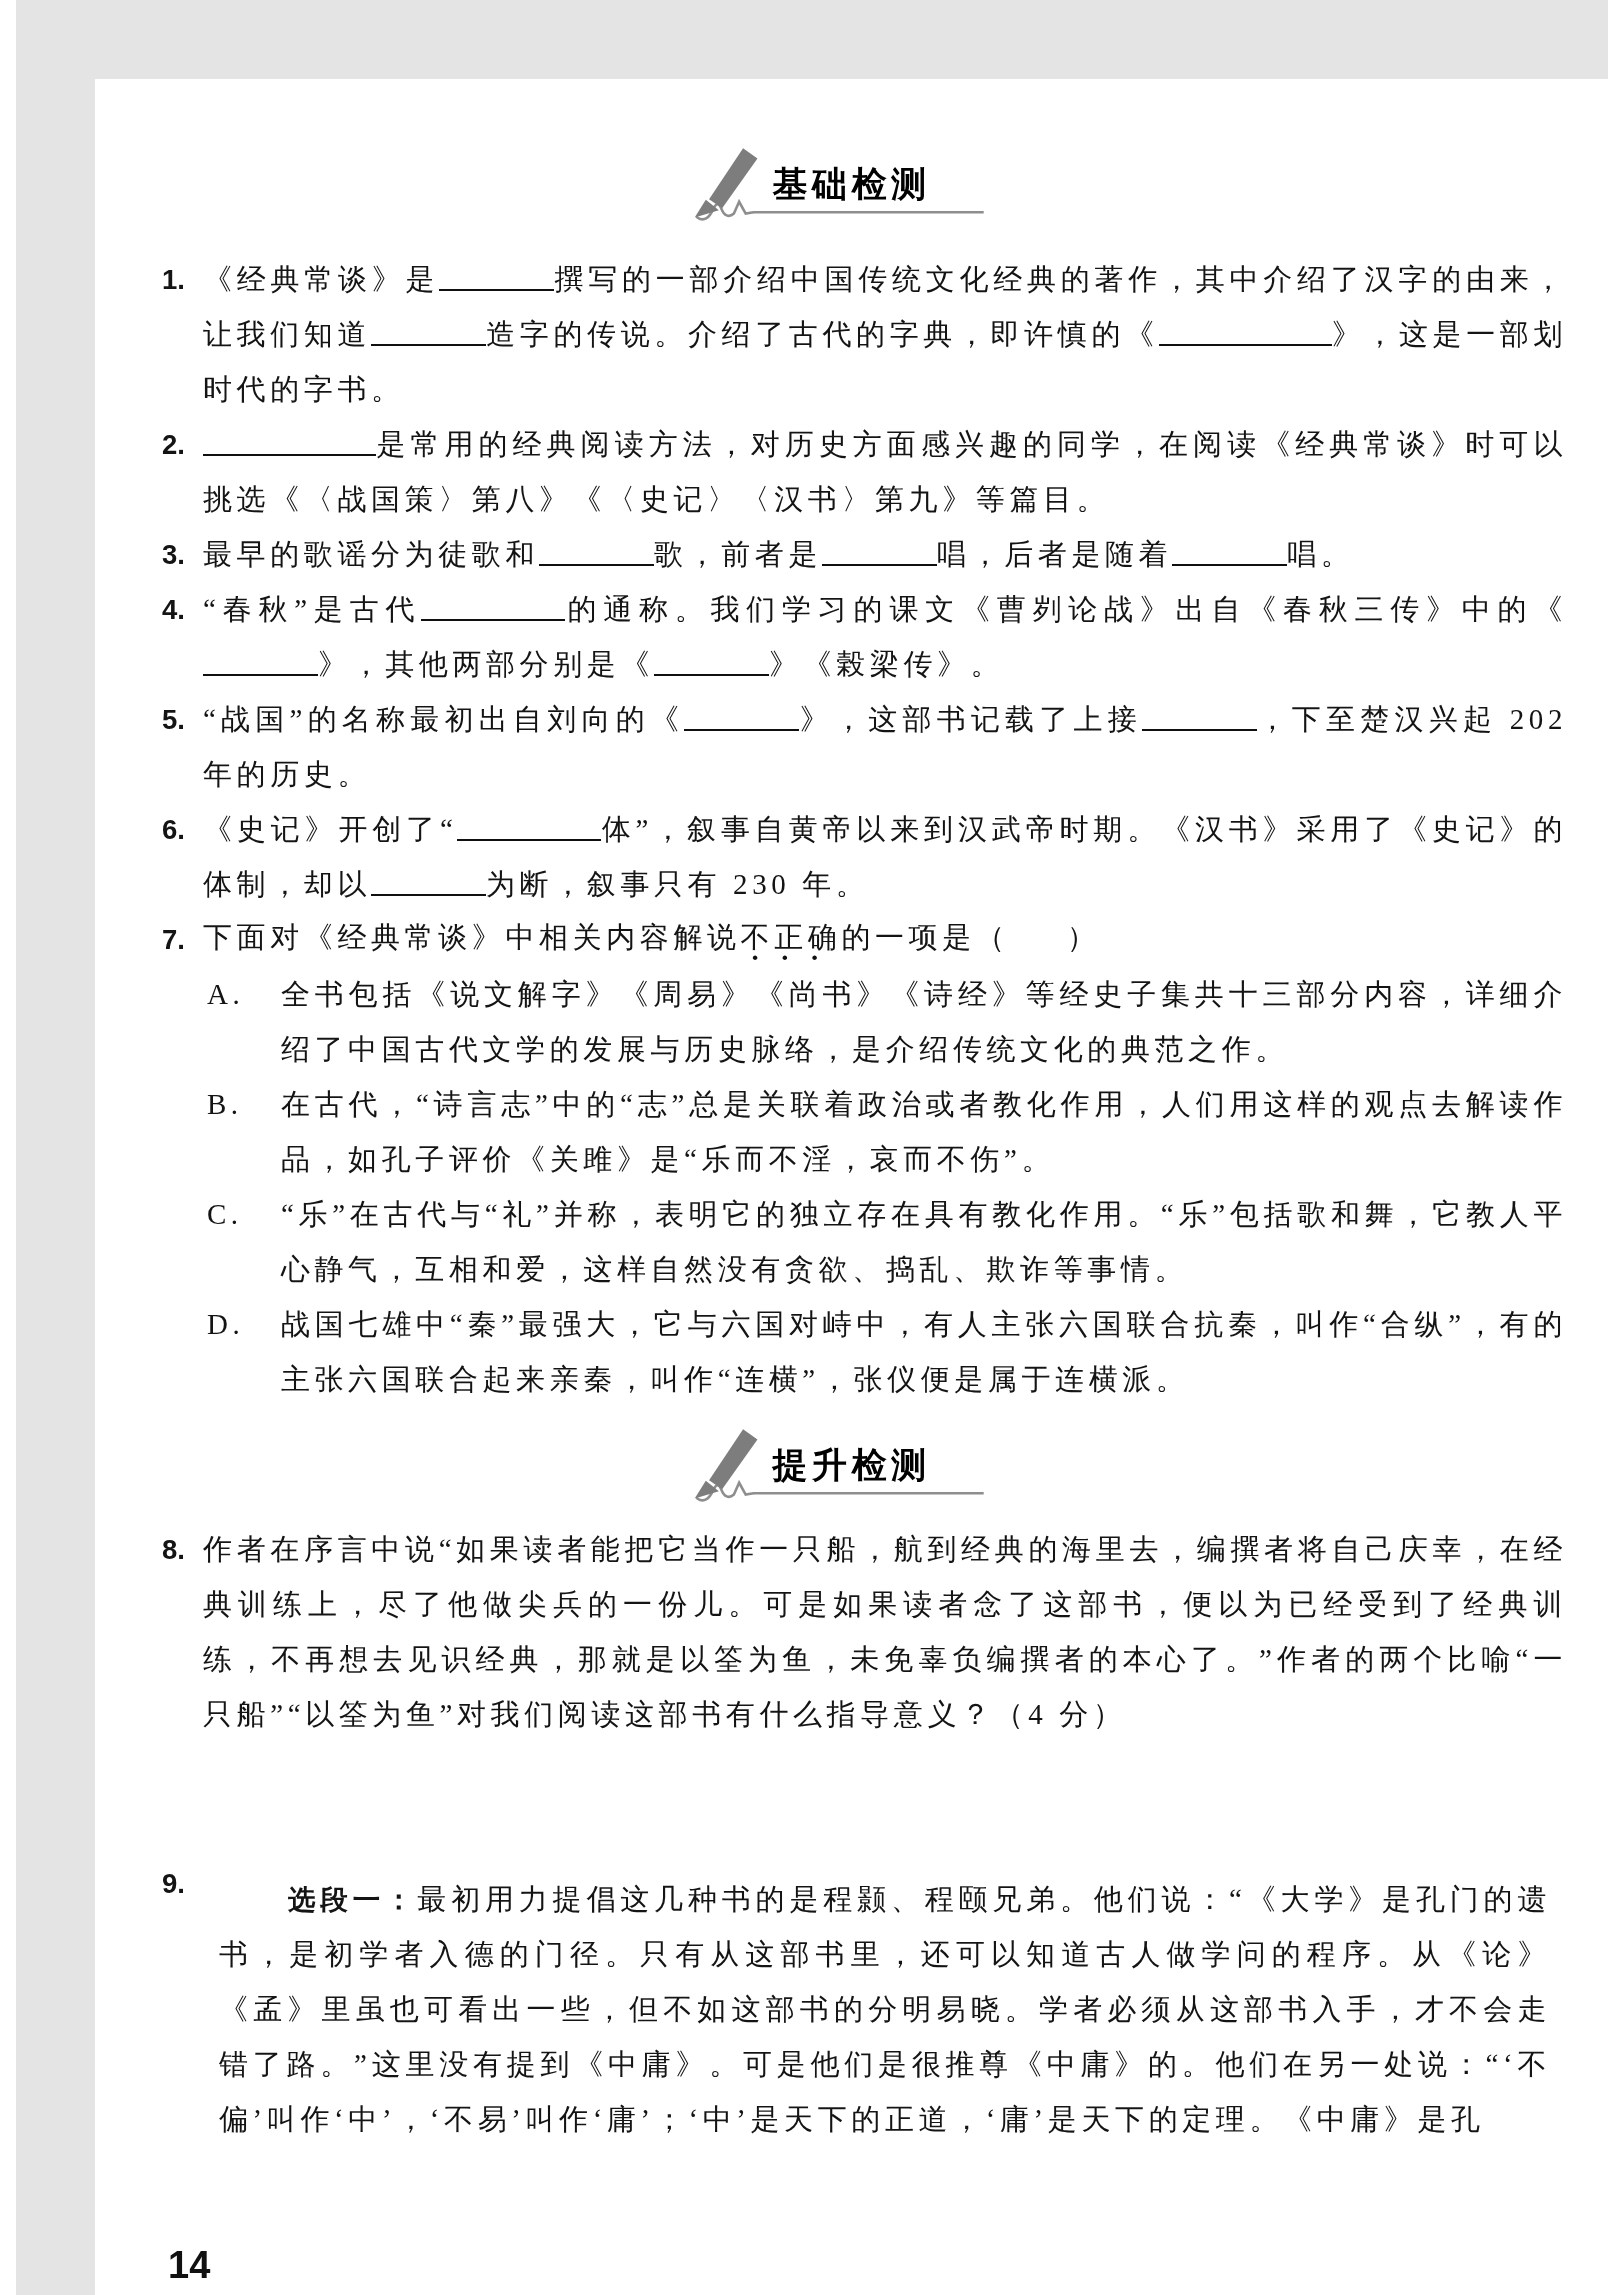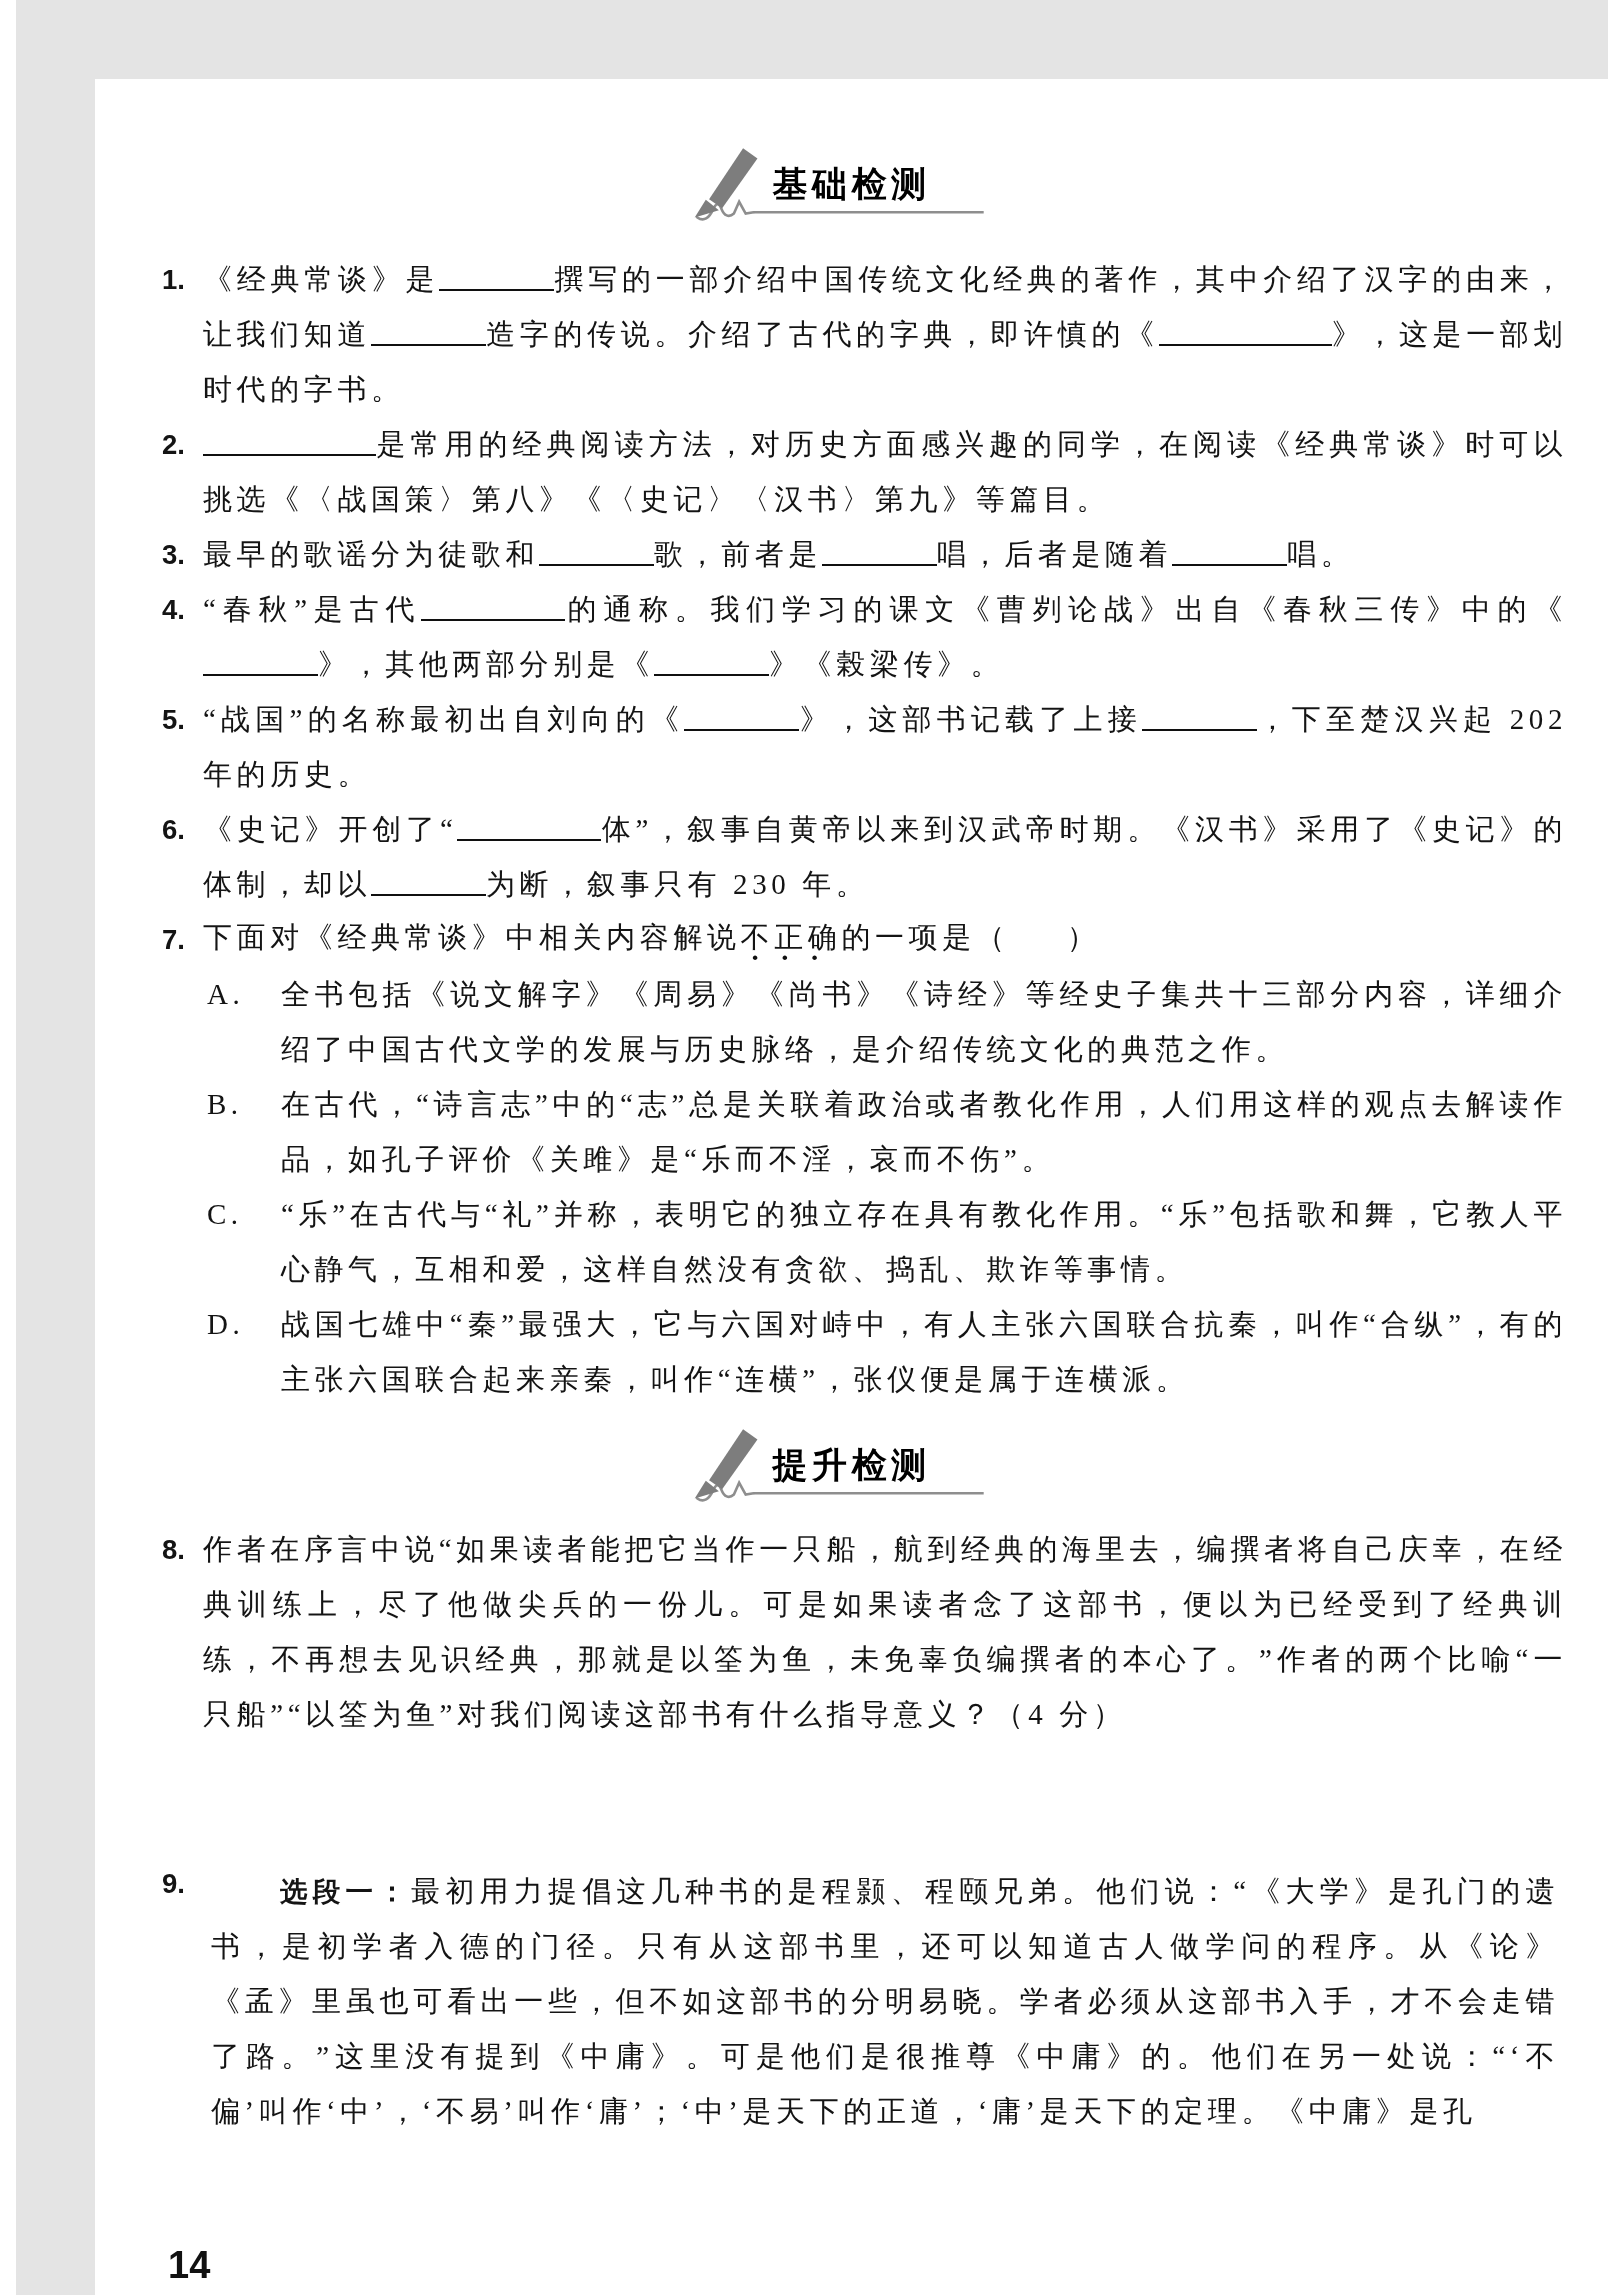--- a/index.html
+++ b/index.html
@@ -72,21 +72,21 @@
     font-size: 17px; line-height: 1;
     letter-spacing: 19.6px; text-indent: 0;
     white-space: nowrap; color: #101010;
   }
   .option { display: flex; margin-left: 3.9px; }
   .opt-label { flex: none; width: 55px; }
   .opt-text { flex: 1 1 auto; text-align: justify; margin-left: 19px; }
 
   .q8 { margin-top: 16.4px; }
   .q9 { margin-top: 114px; }
-  .passage { margin: 8px; text-indent: 69px; text-align: justify; }
+  .passage { margin: 16px; text-indent: 69px; text-align: justify; }
   .passage-label { font-weight: 700; font-family: "Liberation Sans", "DejaVu Sans", sans-serif; font-size: 27.5px; }
 
   .page-number {
     position: absolute; left: 73px; top: 2105px;
     font-family: "Liberation Sans", "DejaVu Sans", sans-serif;
     font-weight: 700; font-size: 38px; color: #111;
     letter-spacing: 0;
   }
 </style>
 </head>

